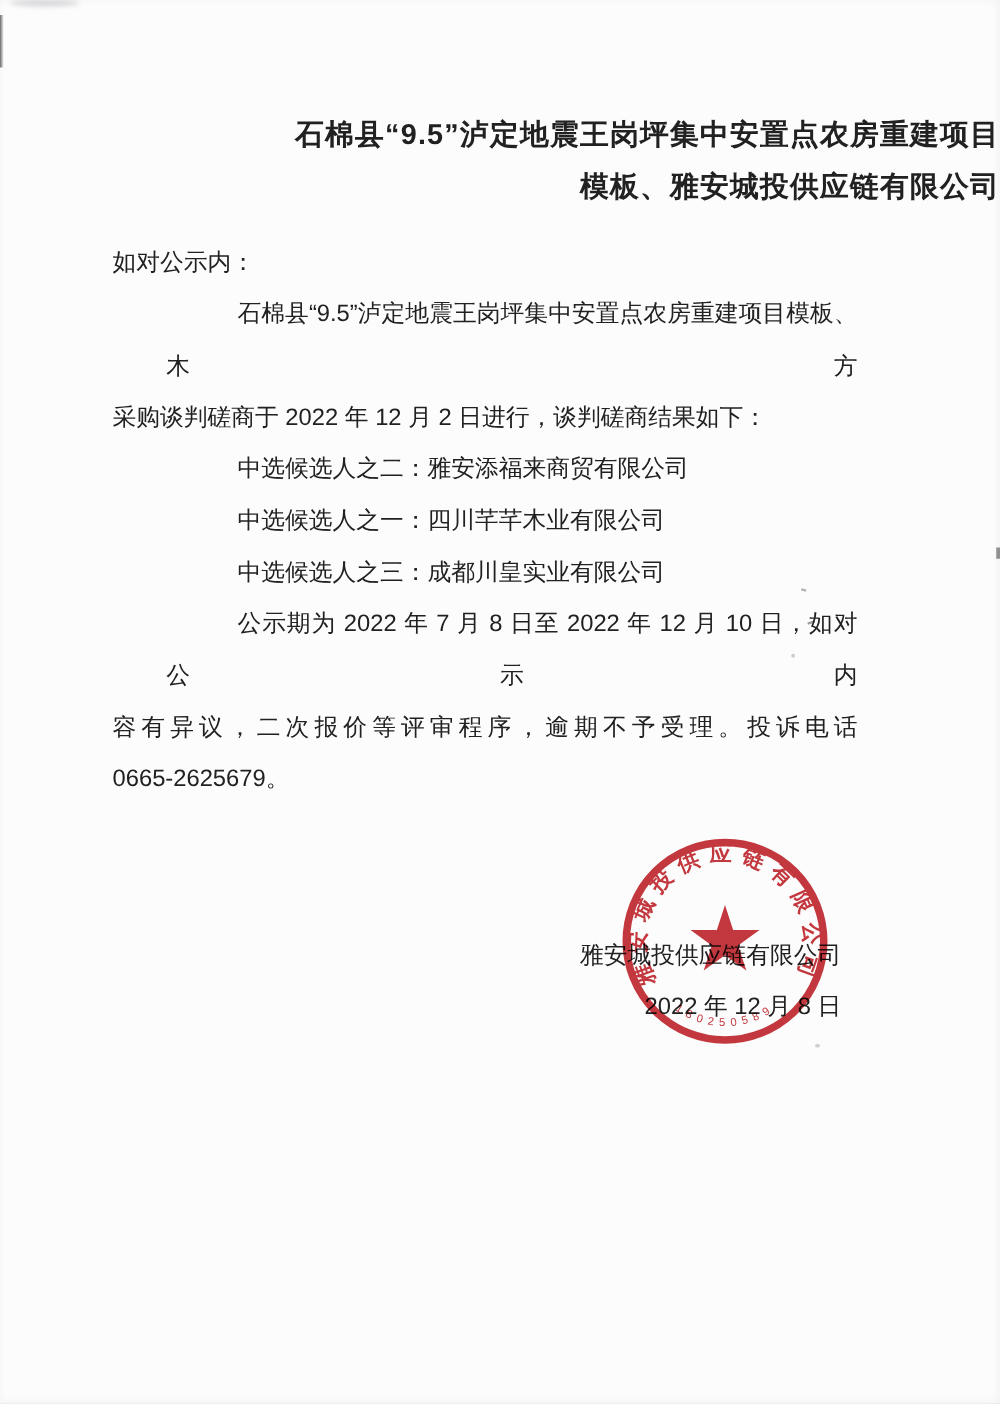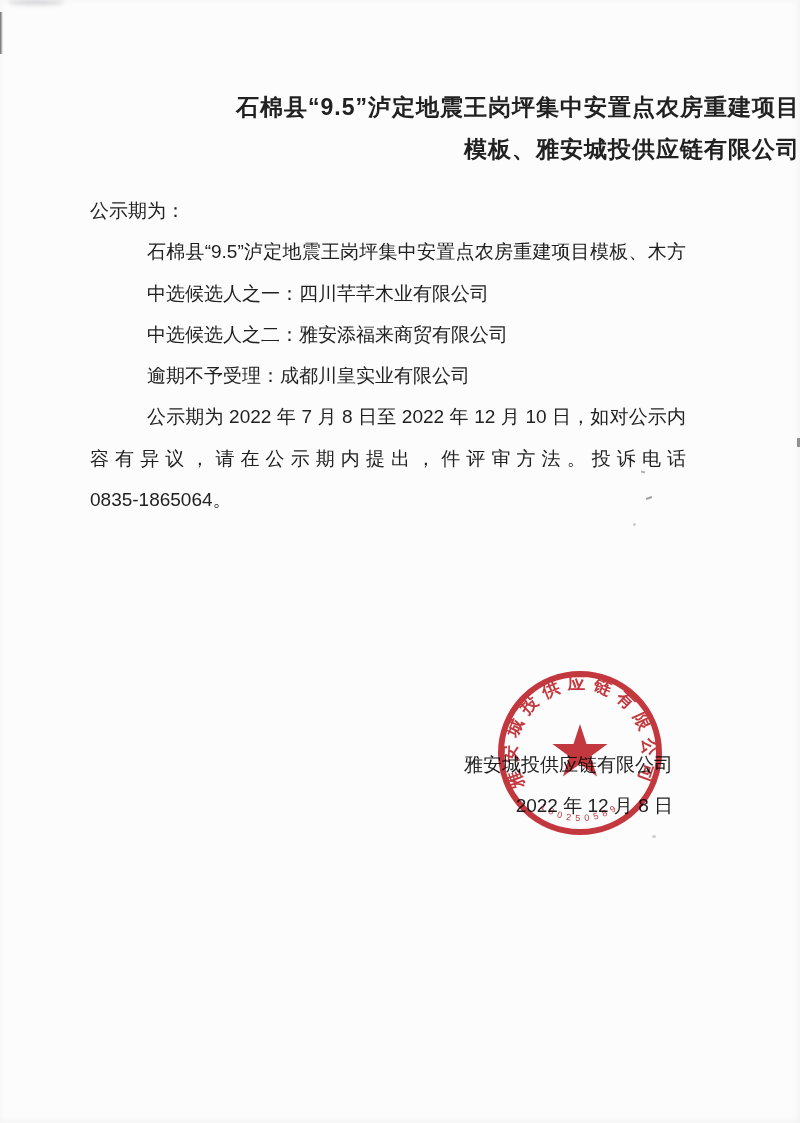--- a/index.html
+++ b/index.html
@@ -24,21 +24,21 @@
     white-space:nowrap;
   }
 
   
   .body-block {
     position:absolute; top:190px; left:90px; width:596px;
     font-size:19px;
     line-height:41.3px;
   }
   .body-line { white-space:nowrap; }
-  .body-line.indent { text-indent:57px; }
+  .body-line.indent { text-indent:57px;margin-left:43px; }
   .body-line.stretch {
     white-space:normal;
     text-align:justify;
     text-align-last:justify;
   }
 
   
   .signature-block {
     position:absolute; top:744px; left:0; right:127px;
     text-align:right;
@@ -101,28 +101,29 @@
   <div class="artifact speck-b"></div>
   <div class="artifact speck-c"></div>
   <div class="artifact speck-d"></div>
 
   <div class="title-block">
     <div>石棉县“9.5”泸定地震王岗坪集中安置点农房重建项目</div>
     <div>模板、雅安城投供应链有限公司</div>
   </div>
 
   <div class="body-block">
-    <div class="body-line">公示期为：</div>
+    <div class="body-line">如对公示内：</div>
     <div class="body-line indent stretch">石棉县“9.5”泸定地震王岗坪集中安置点农房重建项目模板、木方</div>
+    <div class="body-line">采购谈判磋商于 2022 年 12 月 2 日进行，谈判磋商结果如下：</div>
+    <div class="body-line indent">中选候选人之二：雅安添福来商贸有限公司</div>
     <div class="body-line indent">中选候选人之一：四川芊芊木业有限公司</div>
-    <div class="body-line indent">中选候选人之二：雅安添福来商贸有限公司</div>
-    <div class="body-line indent">逾期不予受理：成都川皇实业有限公司</div>
+    <div class="body-line indent">中选候选人之三：成都川皇实业有限公司</div>
     <div class="body-line indent stretch">公示期为 2022 年 7 月 8 日至 2022 年 12 月 10 日，如对公示内</div>
-    <div class="body-line stretch">容有异议，请在公示期内提出，件评审方法。投诉电话</div>
-    <div class="body-line">0835-1865064。</div>
+    <div class="body-line stretch">容有异议，二次报价等评审程序，逾期不予受理。投诉电话</div>
+    <div class="body-line">0665-2625679。</div>
   </div>
 
   <div class="signature-block">
     <div>雅安城投供应链有限公司</div>
     <div>2022 年 12 月 8 日</div>
   </div>
 
   <svg class="seal" viewBox="-110 -110 220 220" aria-hidden="true">
     <defs>
       <path id="seal-arc-top" d="M -55.4 32 A 64 64 0 1 1 55.4 32" fill="none"></path>

